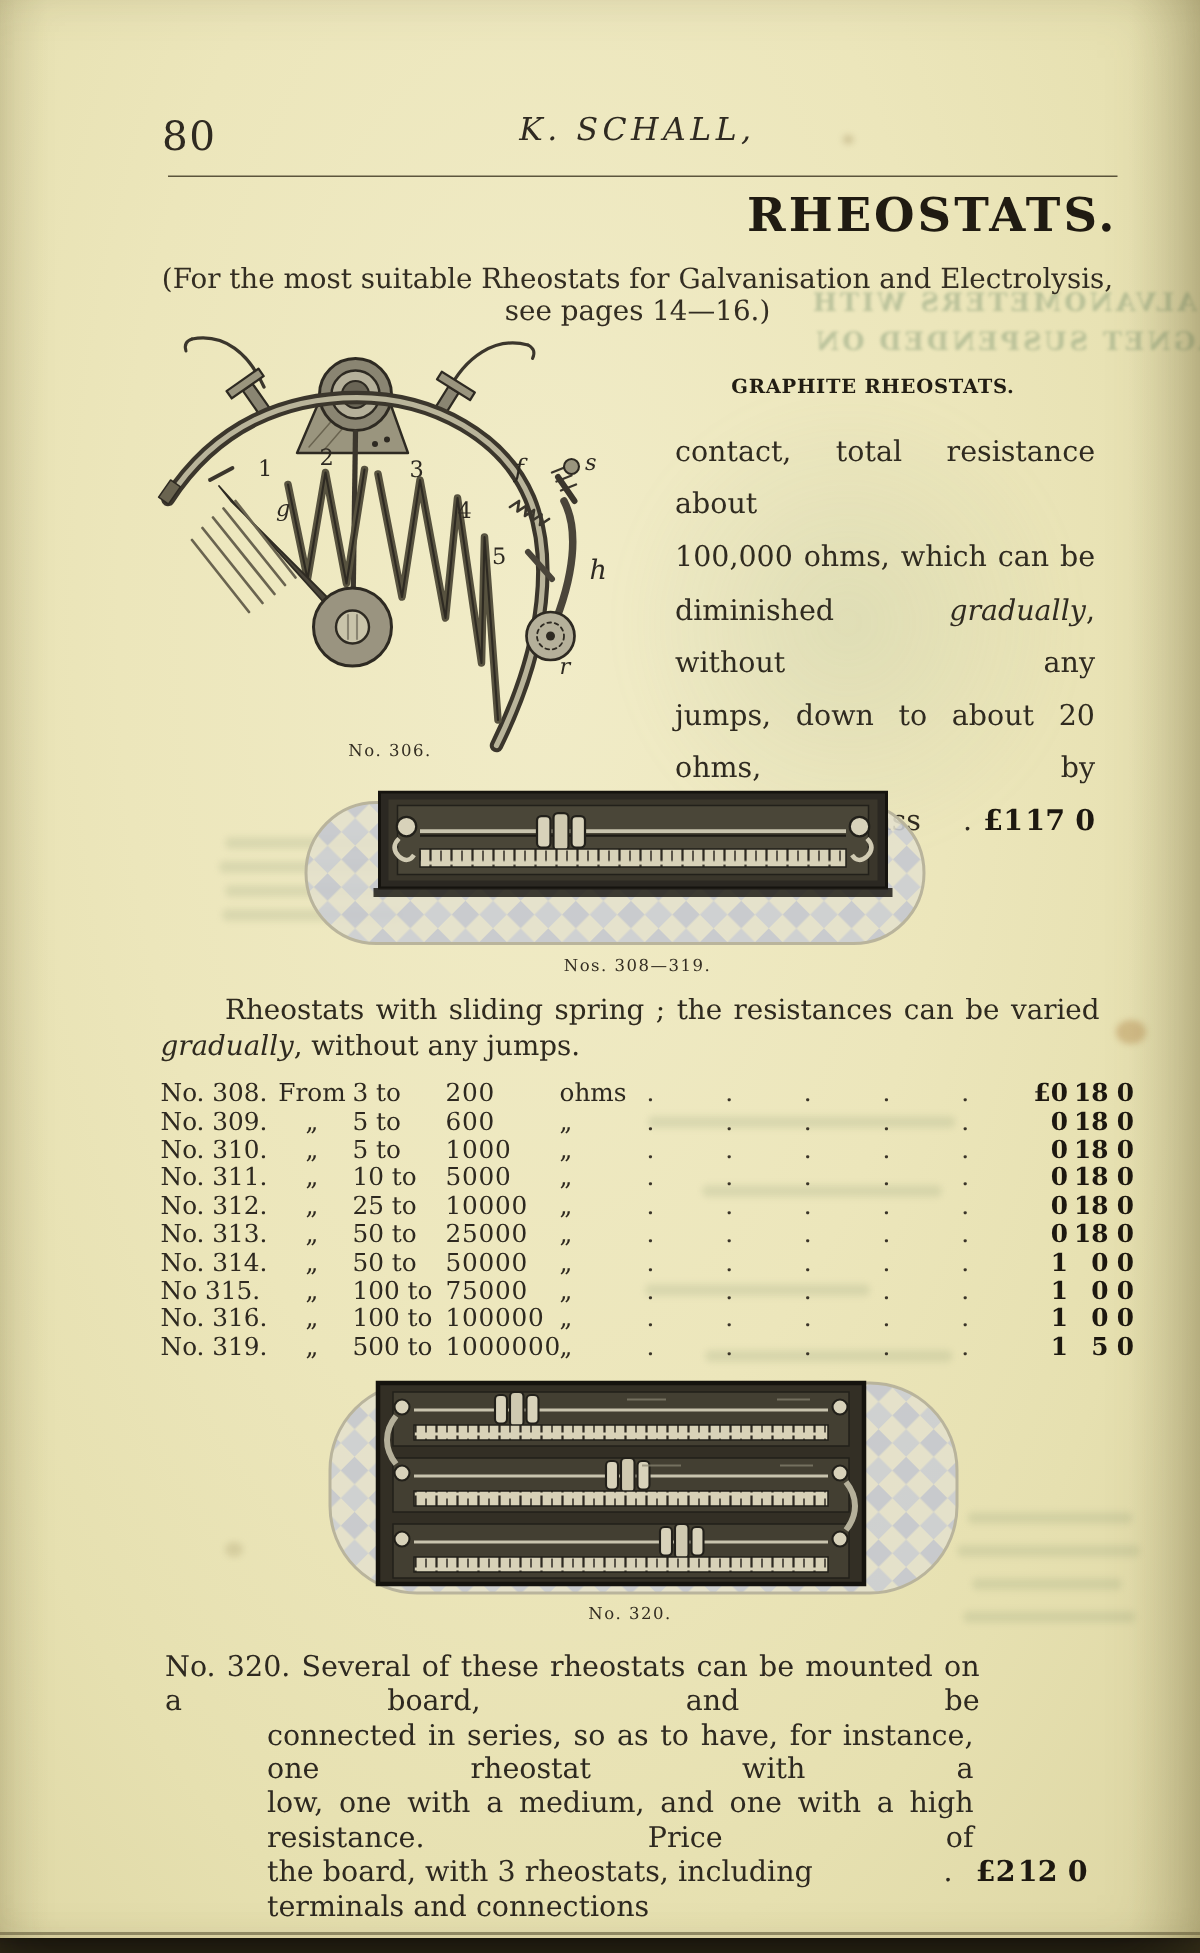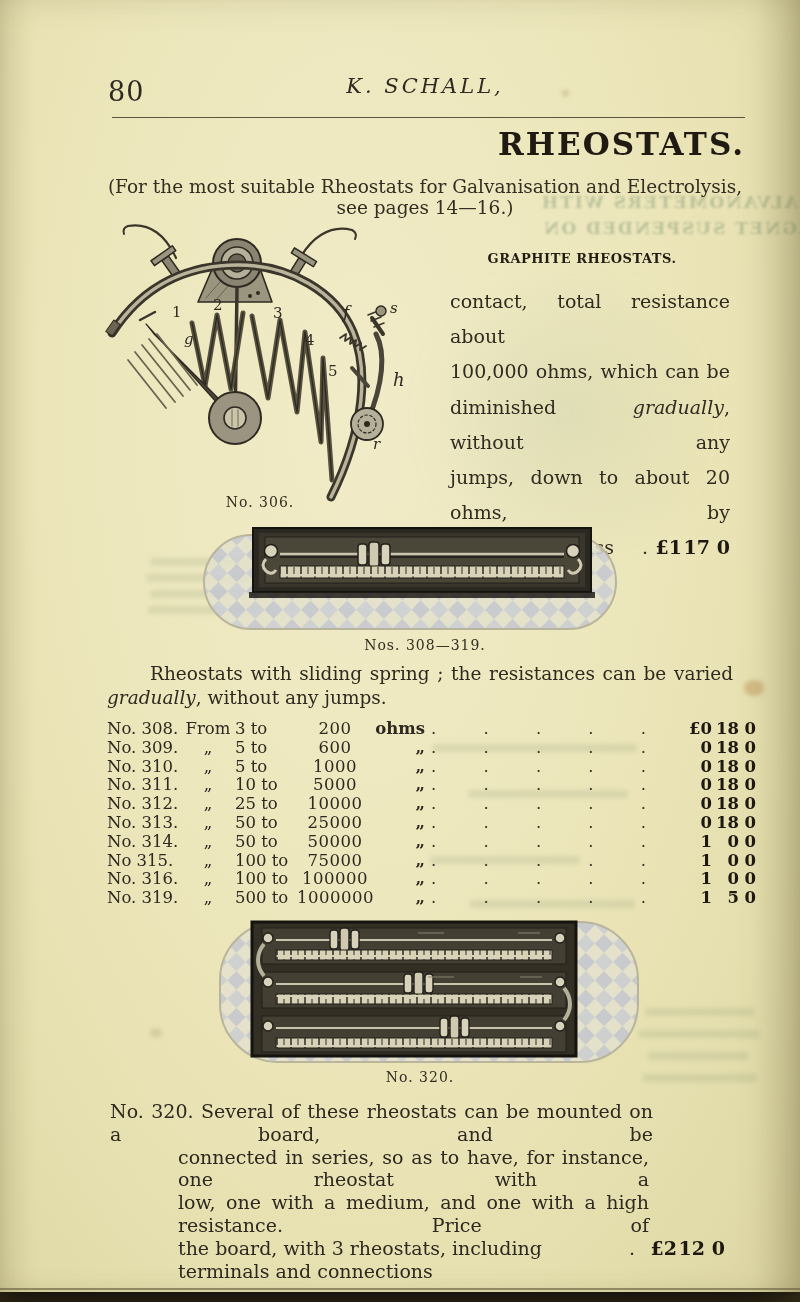--- a/index.html
+++ b/index.html
@@ -31,34 +31,34 @@
   .g-par{left:432px;top:284px;width:298px;font-size:19px;line-height:35.2px;color:#302b20;}
   .g-par .jl{text-align:justify;text-align-last:justify;}
   .g-par .cont{padding-left:18px;}
   .g-last{display:flex;align-items:baseline;padding-left:18px;}
   .g-last .sp{flex:1;text-align:center;}
   .price{font-weight:bold;color:#1d1810;display:inline-flex;}
   .price span{text-align:right;}
   .p-l{width:34px;} .p-s{width:28px;} .p-d{width:20px;}
   .italic{font-style:italic;}
   
-  .fig-cap{font-size:14px;letter-spacing:1px;color:#332d22;text-align:center;}
+  .fig-cap{font-size:11px;letter-spacing:1px;color:#332d22;text-align:center;}
   .cap306{left:105px;top:494px;width:310px;}
   .cap308{left:105px;top:637px;width:640px;}
   .cap320{left:105px;top:1069px;width:630px;}
   
   .intro{left:107px;top:662px;width:626px;font-size:18.5px;line-height:23.5px;color:#2f2a1f;}
   .intro .l1{text-indent:43px;text-align:justify;text-align-last:justify;}
   .table{left:107px;top:720px;width:649px;font-size:16.5px;color:#2e2920;}
   .trow{display:flex;align-items:baseline;height:18.8px;line-height:18.8px;}
   .c-no{width:74px;}
   .c-from{width:54px;text-align:center;}
   .c-range{width:62px;text-align:left;}
-  .c-val{width:76px;text-align:center;letter-spacing:.5px;}
-  .c-unit{width:52px;text-align:right;font-weight:bold;}
+  .c-val{width:76px;text-align:left;letter-spacing:.5px;}
+  .c-unit{width:52px;text-align:left;}
   .c-lead{flex:1;white-space:pre;overflow:hidden;color:#3a3429;padding-left:6px;}
   .c-price{font-weight:bold;color:#1d1810;display:flex;}
   .c-price span{text-align:right;}
   .cp-l{width:38px;} .cp-s{width:27px;} .cp-d{width:17px;}
   
   .b-par{left:110px;top:1100px;width:615px;font-size:19px;line-height:22.8px;color:#2e2920;}
   .b-par .l1{padding-right:72px;text-align:justify;text-align-last:justify;}
   .b-par .l2,.b-par .l3{padding-left:68px;padding-right:76px;text-align:justify;text-align-last:justify;}
   .b-last{display:flex;align-items:flex-start;padding-left:68px;}
   .b-last .dot{padding:0 8px 0 6px;}

